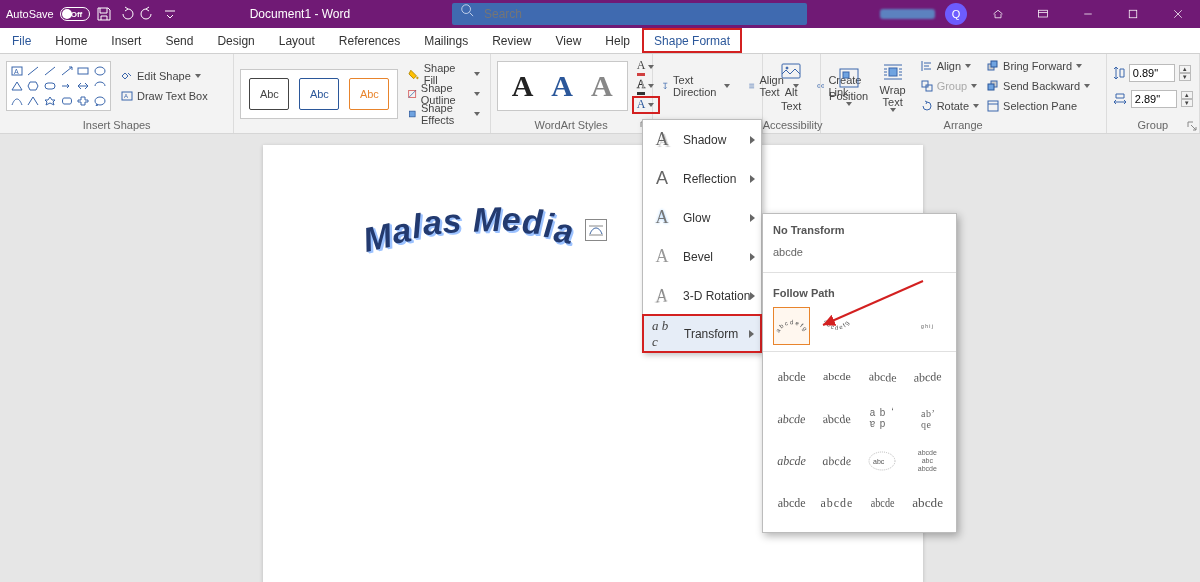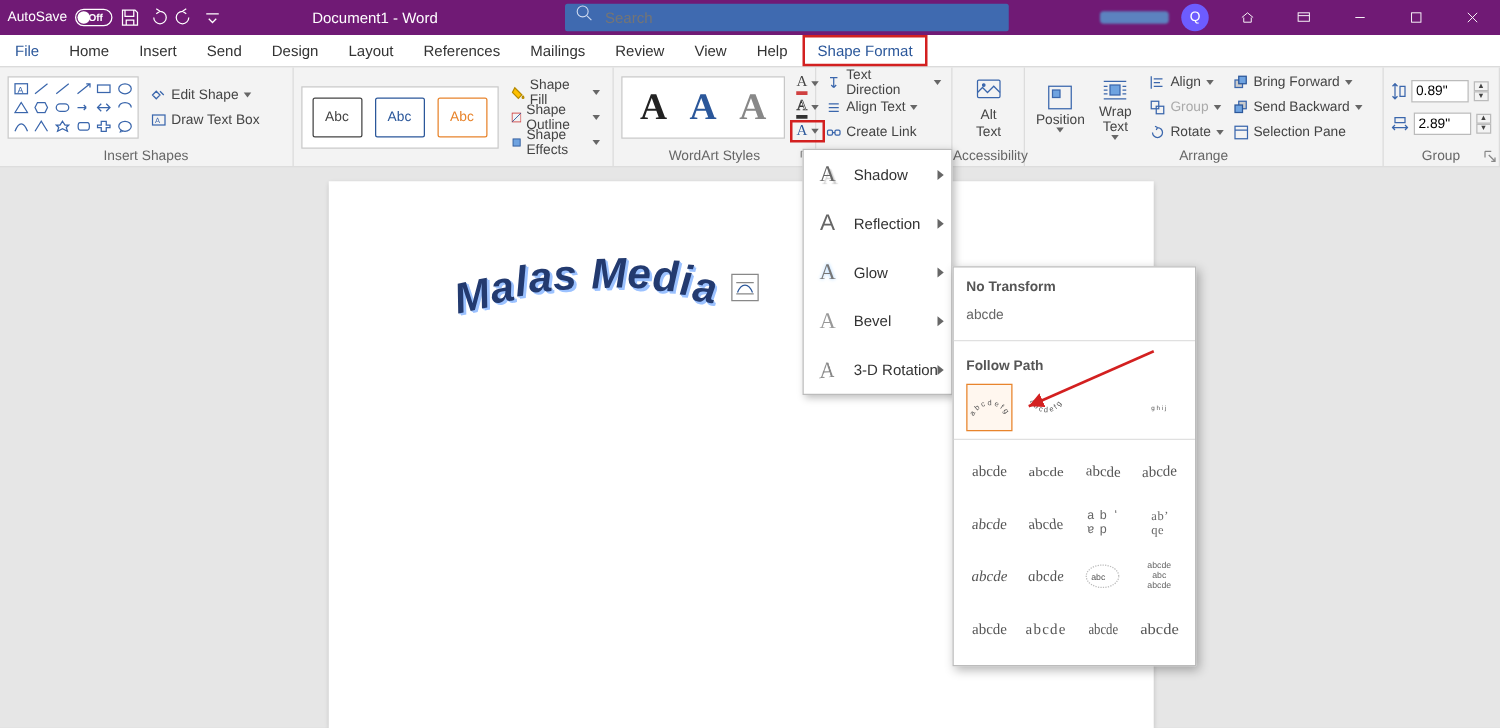--- a/index.html
+++ b/index.html
@@ -67,21 +67,21 @@
   .wa-gallery span { font-family:"Times New Roman",serif; font-size:30px; font-weight:bold; }
   .wa1 { color:#222; }
   .wa2 { color:#2b579a; }
   .wa3 { color:#888; }
   .wa-cmds { margin-left:4px; display:flex; flex-direction:column; gap:1px; }
   .wa-cmd { display:flex; align-items:center; gap:3px; height:18px; width:28px; justify-content:center;}
   .wa-cmd.hl { border:2px solid #d32020; }
 
   
   .g-txt { width:110px; }
-  .txt-cmds { display:flex; flex-direction:column; gap:2px; }
+  .txt-cmds { display:flex; flex-direction:row; gap:14px; }
   .txt-cmd { display:flex; align-items:center; gap:4px; height:18px; padding:0 2px; }
   .txt-cmd svg { width:12px; height:12px; stroke:#3a66ac; fill:none; }
 
   
   .g-acc { width:58px; }
   .acc-btn { display:flex; flex-direction:column; align-items:center; gap:2px; font-size:11px; }
   .acc-btn svg { width:24px; height:24px; }
 
   
   .g-arr { width:288px; }
@@ -580,20 +580,25 @@
   <div class="fx-item">
       <span class="ic" style="color:#999">A</span>
       <span>Bevel</span>
       <span class="arr"></span>
     </div>
   <div class="fx-item">
       <span class="ic" style="transform:perspective(20px) rotateY(20deg);color:#888">A</span>
       <span>3-D Rotation</span>
       <span class="arr"></span>
     </div>
+  <div class="fx-item transform hover">
+      <span class="ic">a b c</span>
+      <span>Transform</span>
+      <span class="arr"></span>
+    </div>
 </div>
 
 <div class="transform-panel">
   <div class="tp-head">No Transform</div>
   <div class="no-t">abcde</div>
   <div class="divider"></div>
   <div class="tp-head">Follow Path</div>
   <div class="tp-row">
     <div class="tp-cell sel">
         <svg viewBox="0 0 34 34">

